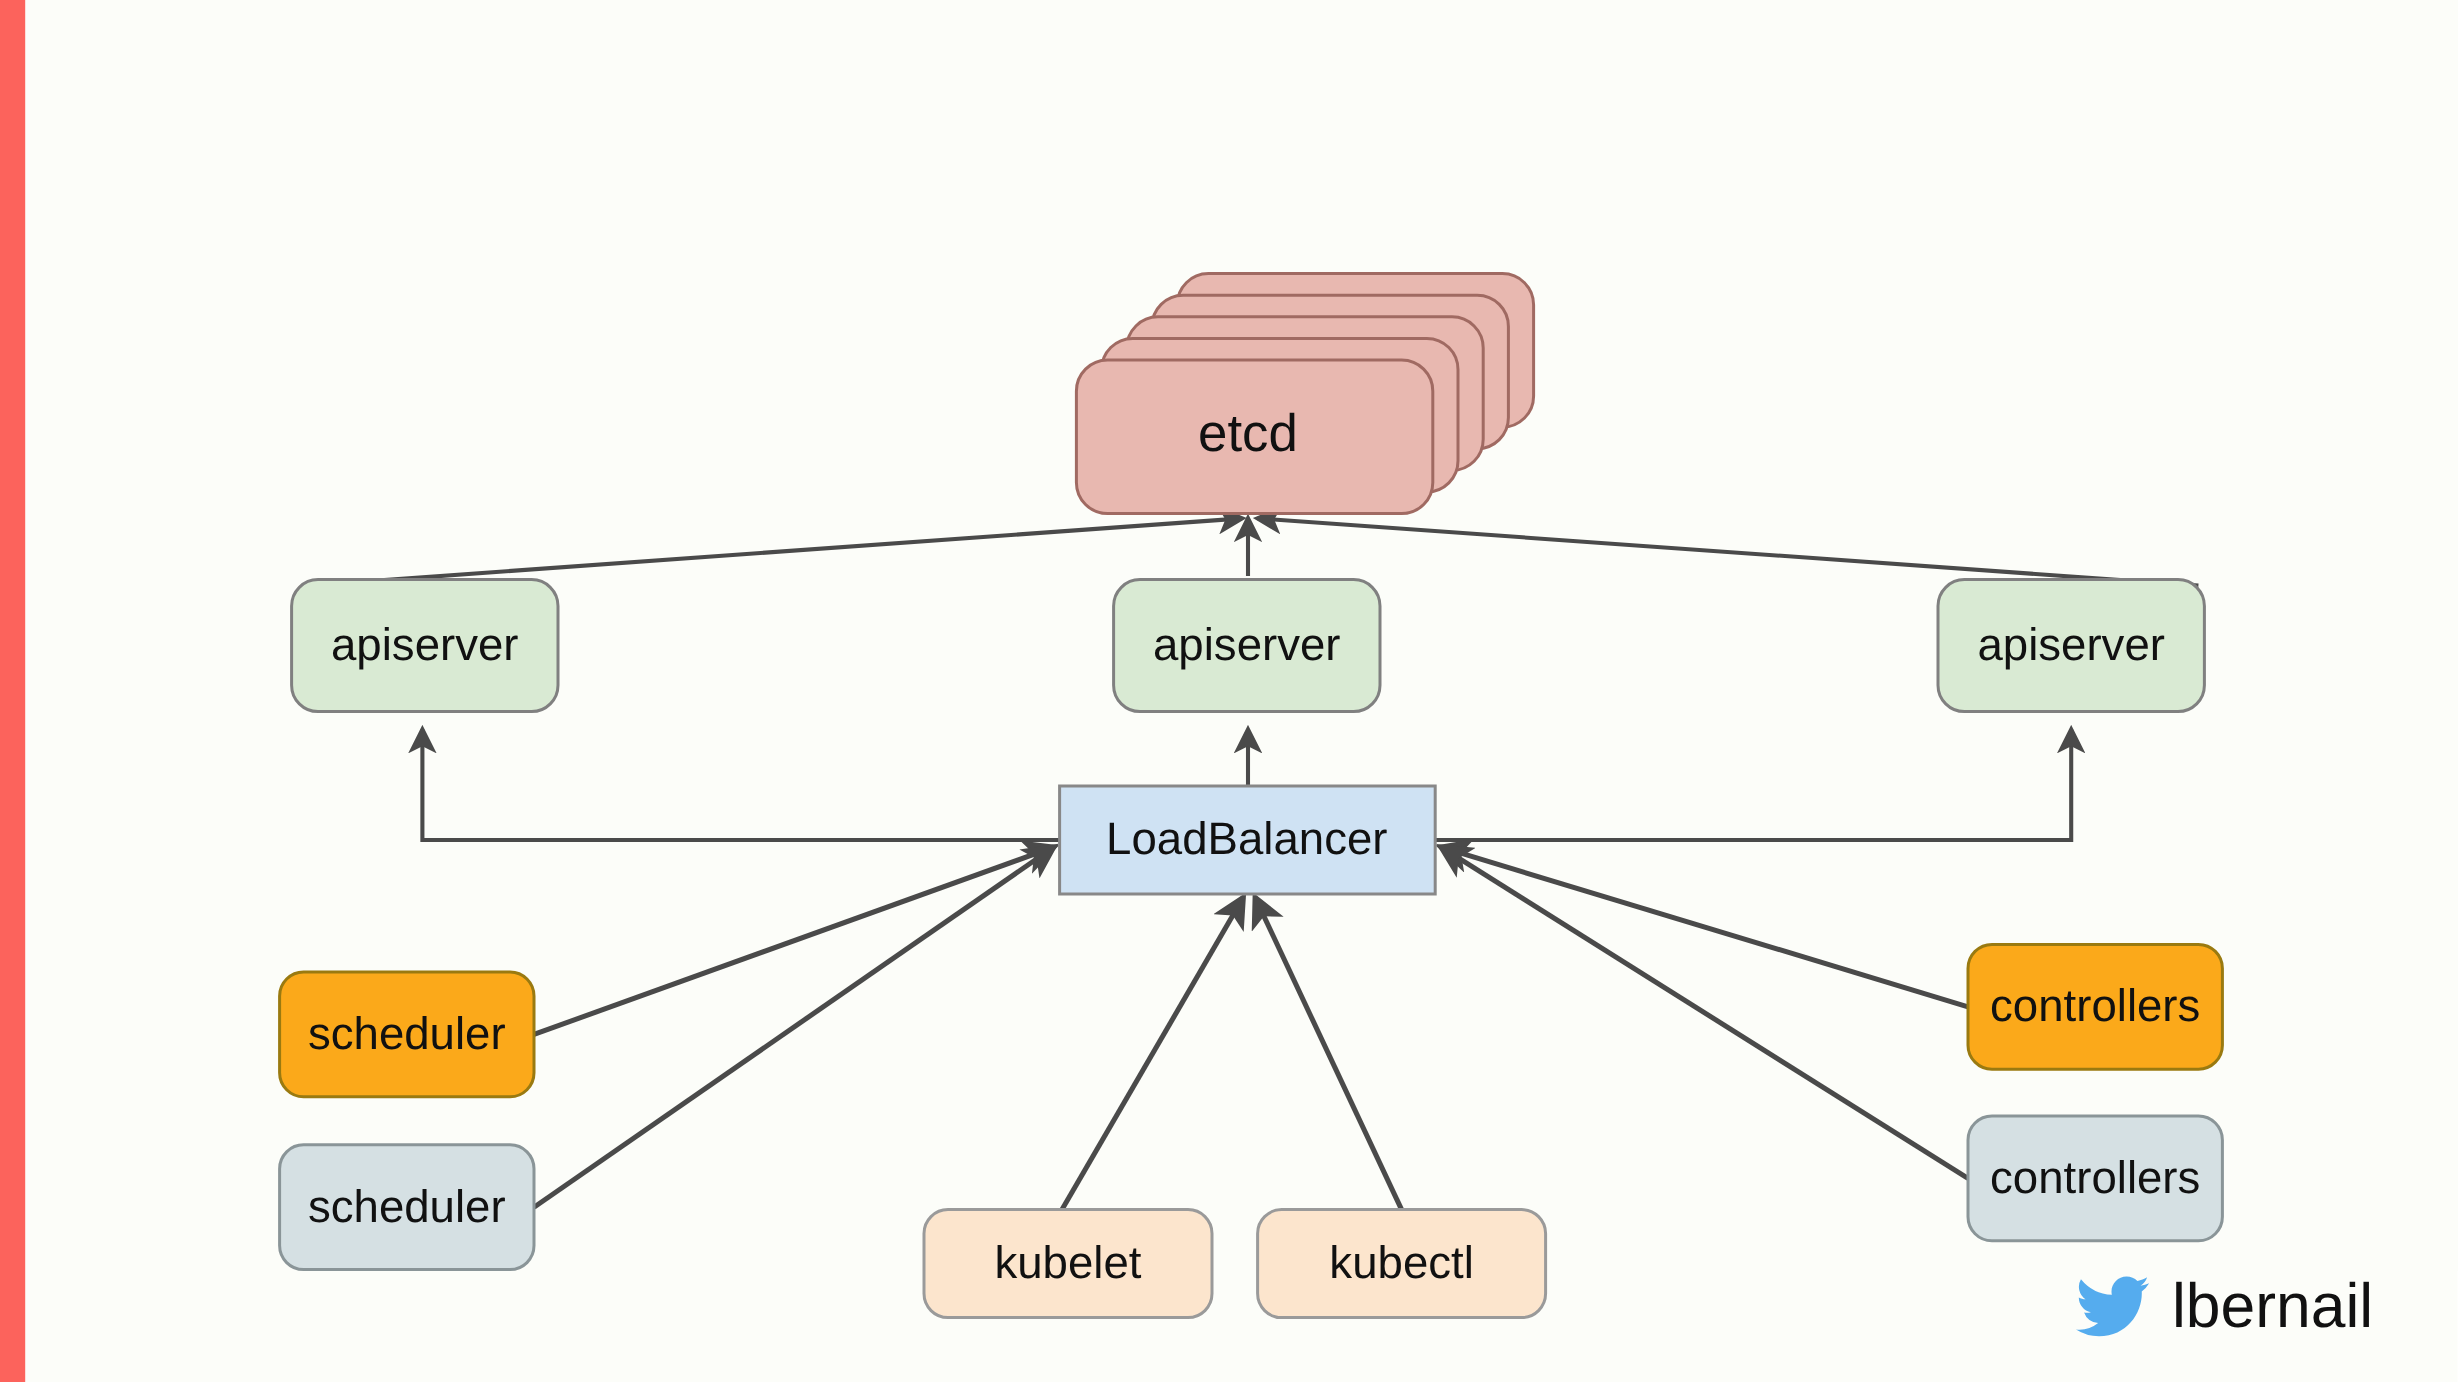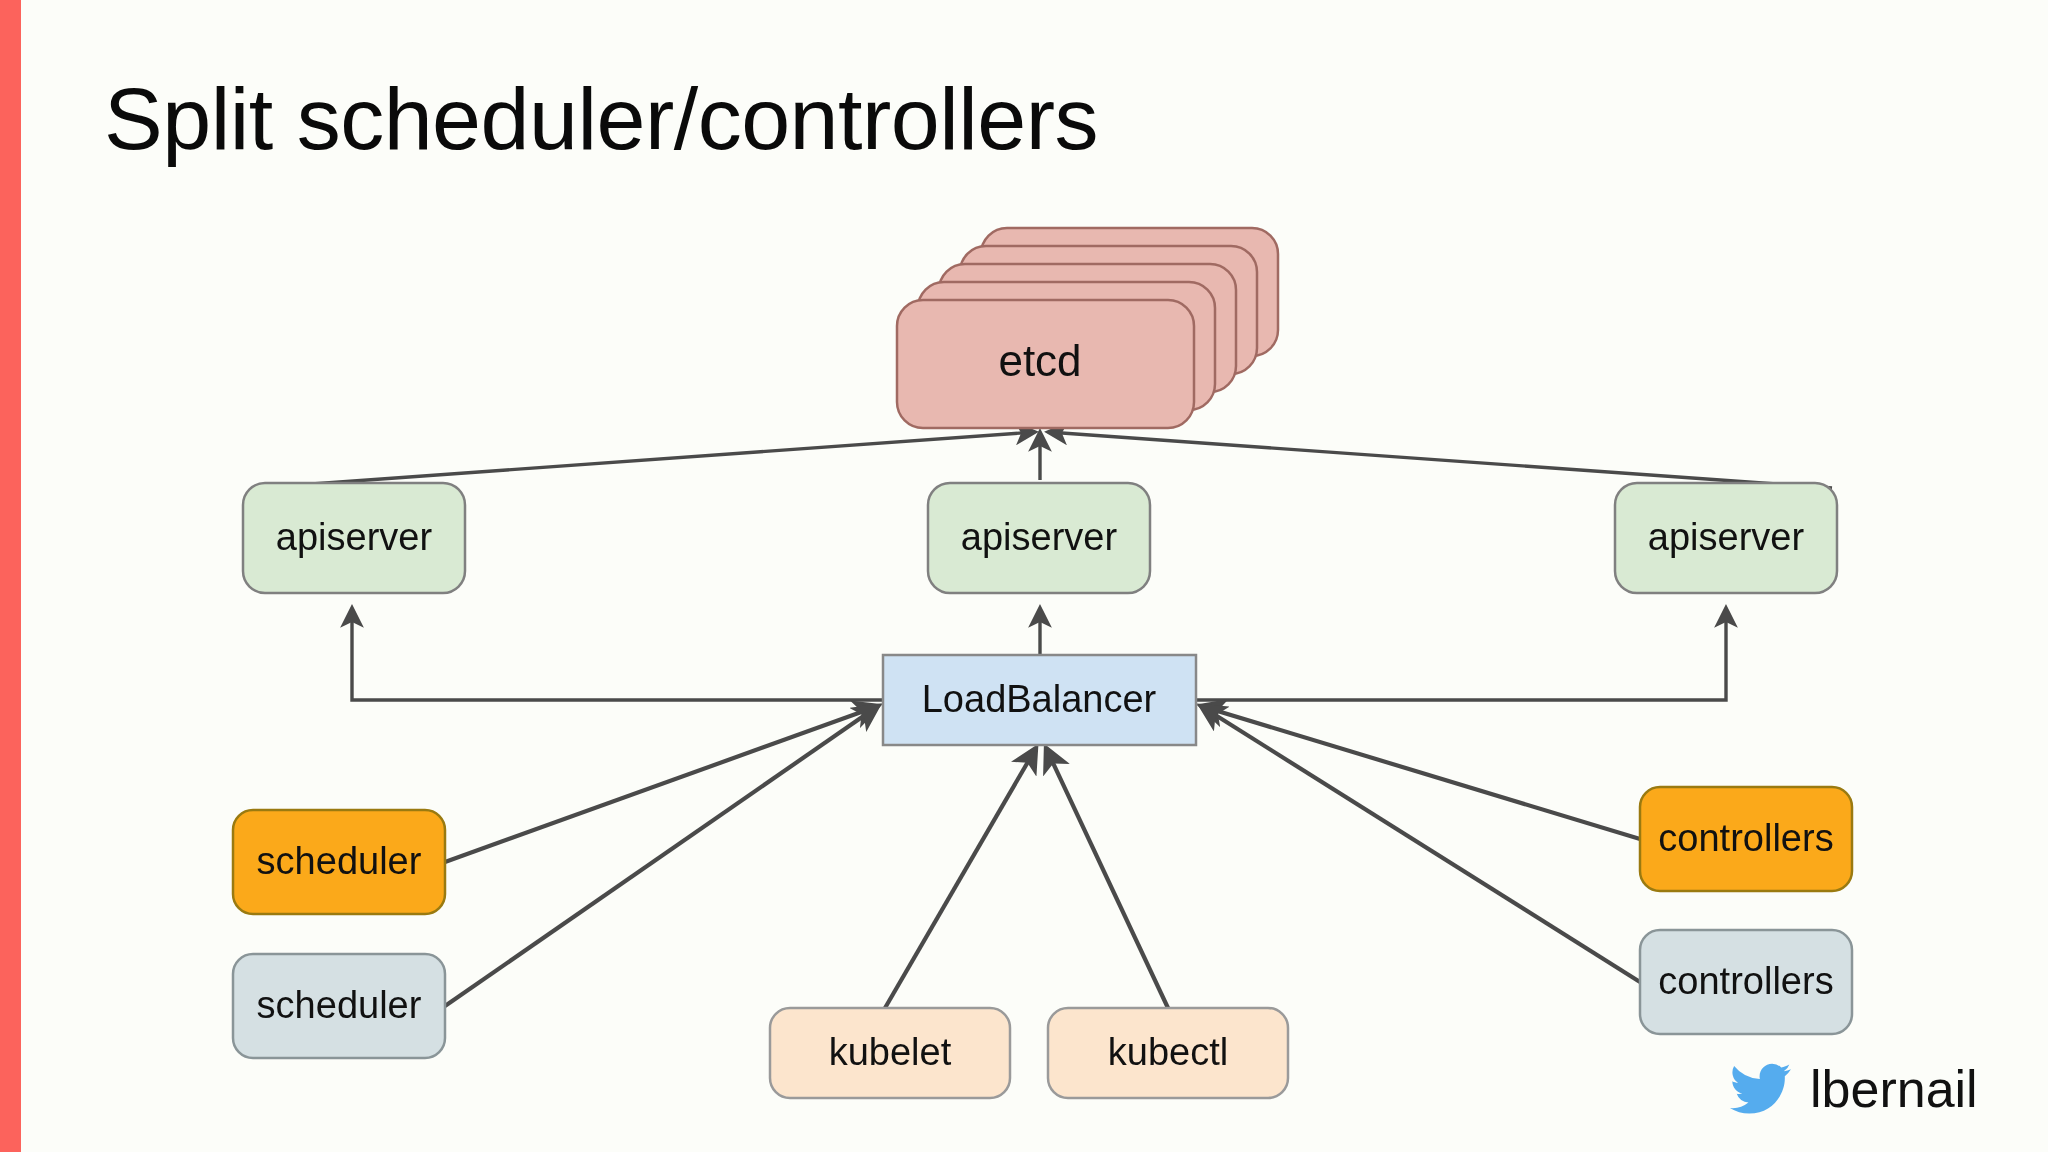--- a/index.html
+++ b/index.html
@@ -80,21 +80,20 @@
     line-height: 1;
   }
 </style>
 </head>
 <body>
 
 <div id="slide">
 
   <div id="accent-bar"></div>
 
-  <div id="slide-title">Split scheduler/controllers</div>
 
   <svg id="diagram" viewBox="0 0 2048 1152" xmlns="http://www.w3.org/2000/svg">
     <defs>
       <marker id="arrow" viewBox="0 0 12 12" refX="10" refY="6" markerWidth="7" markerHeight="7" orient="auto-start-reverse">
         <path d="M 0 0 L 12 6 L 0 12 L 3 6 z" fill="#4a4a4a"></path>
       </marker>
     </defs>
 
     <g>
 

